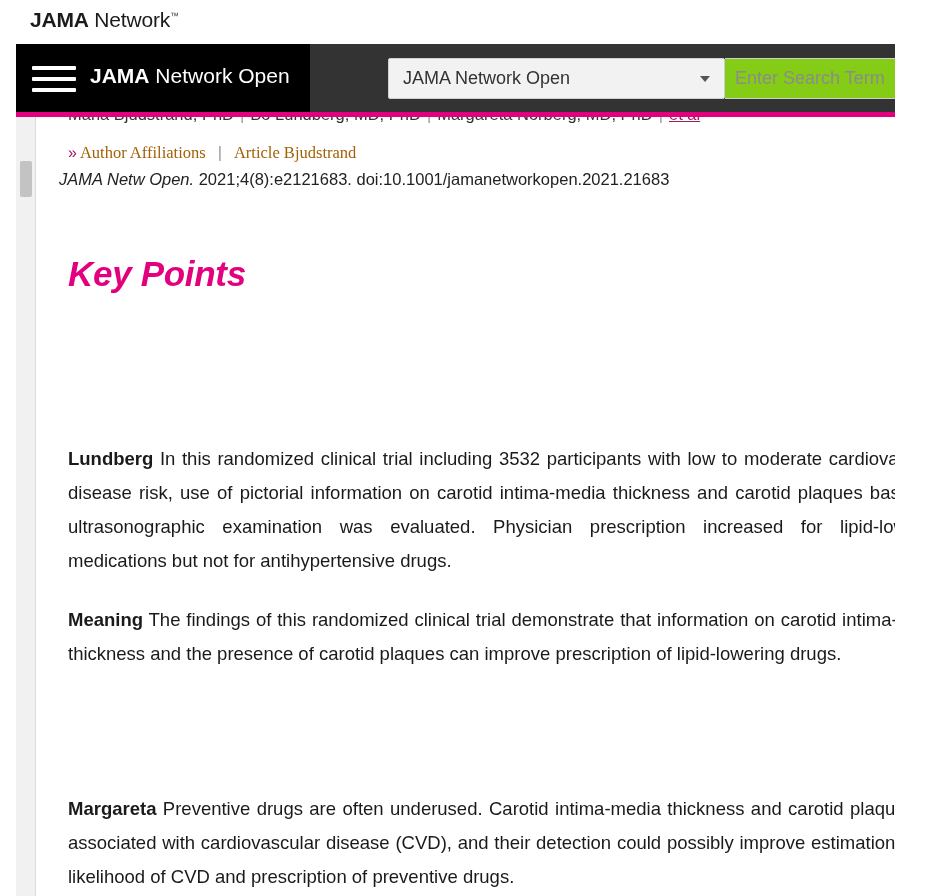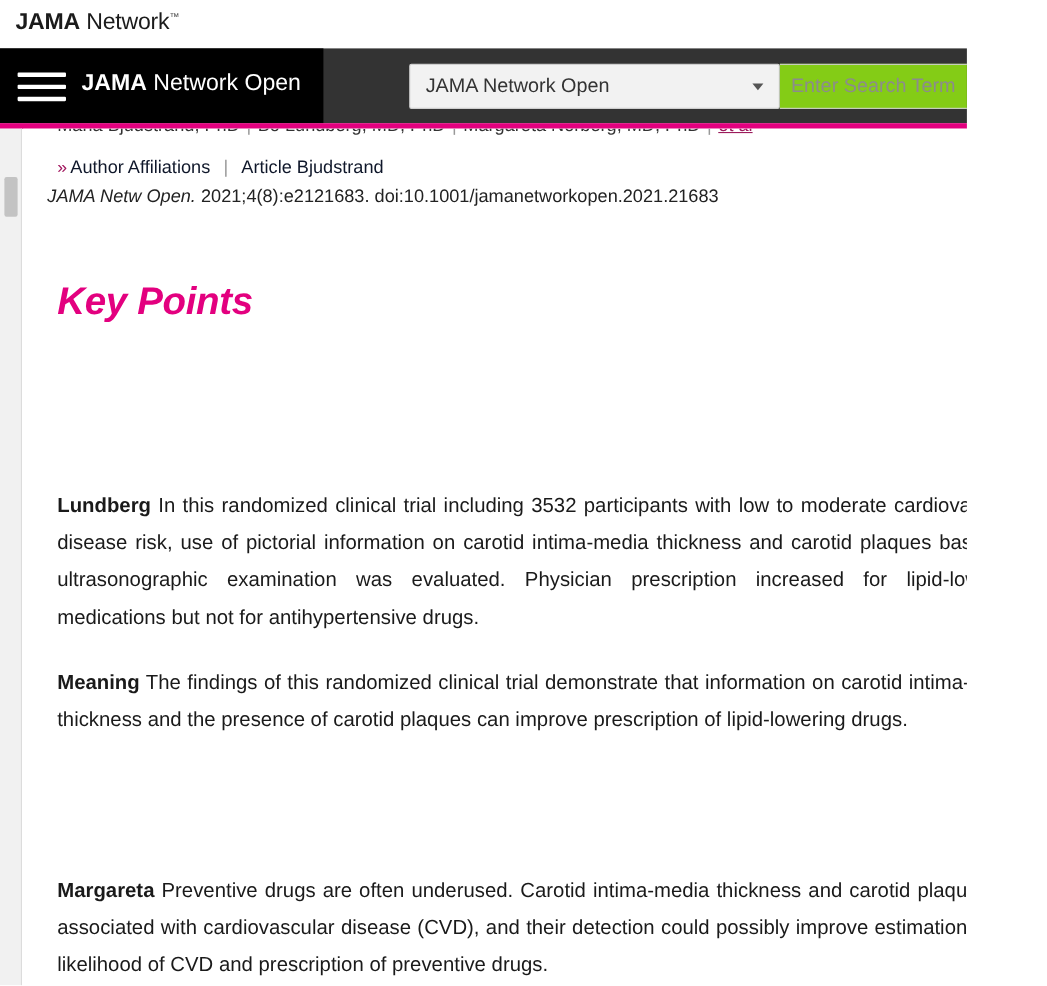--- a/index.html
+++ b/index.html
@@ -9,20 +9,21 @@
     overflow: hidden;
     background: #ffffff;
     font-family: "Liberation Sans", sans-serif;
   }
   #root {
     position: relative;
     width: 879px;
     height: 896px;
     overflow: hidden;
     background: #ffffff;
+    margin-left: 16px;
   }
 
   
   .topstrip {
     position: absolute;
     top: 0; left: 0;
     width: 952px; height: 44px;
     background: #ffffff;
   }
   .jama-network-logo {
@@ -183,23 +184,24 @@
     font-size: 16.5px;
     color: #a2185f;
     white-space: nowrap;
   }
   .afflinks .chev {
     color: #a2185f;
     font-size: 16px;
     margin-right: 3px;
   }
   .afflinks a {
-    color: #0f172a;
+    color: #a16207;
     text-decoration: none;
     cursor: pointer;
+    font-family: Liberation Serif, serif;
   }
   .afflinks .divider { color: #999; padding: 0 12px; }
 
   .citation {
     position: absolute;
     left: 22px; top: 53px;
     font-size: 16.5px;
     color: #222;
     white-space: nowrap;
   }

